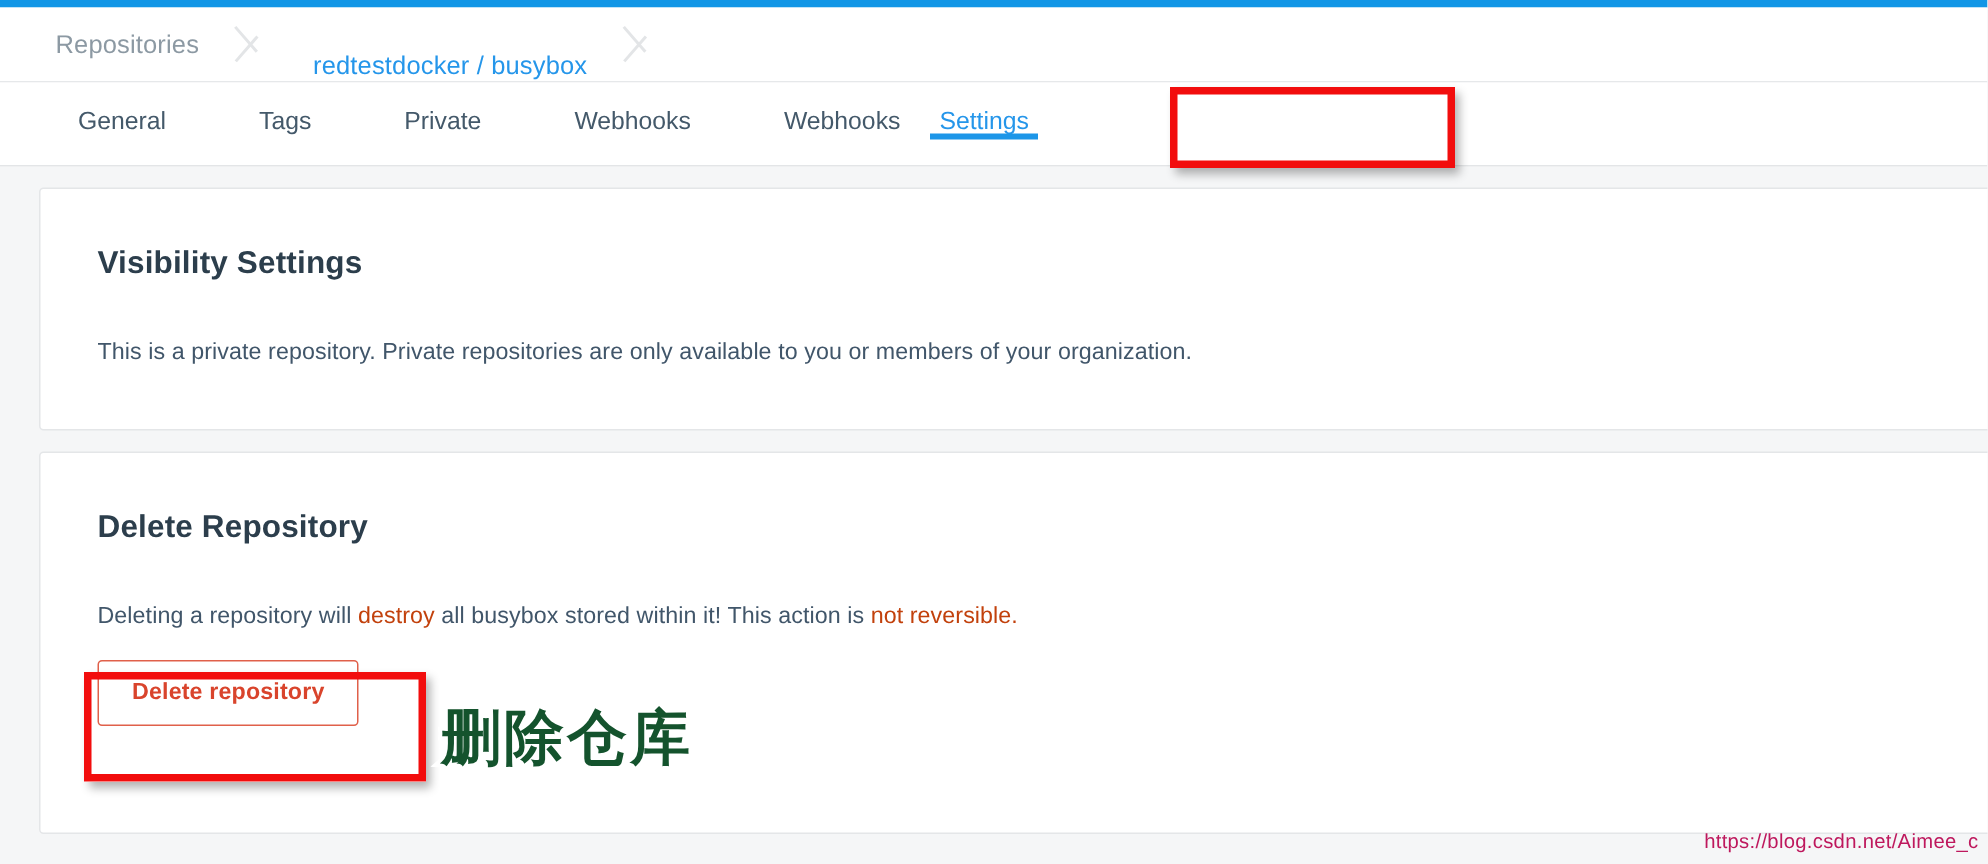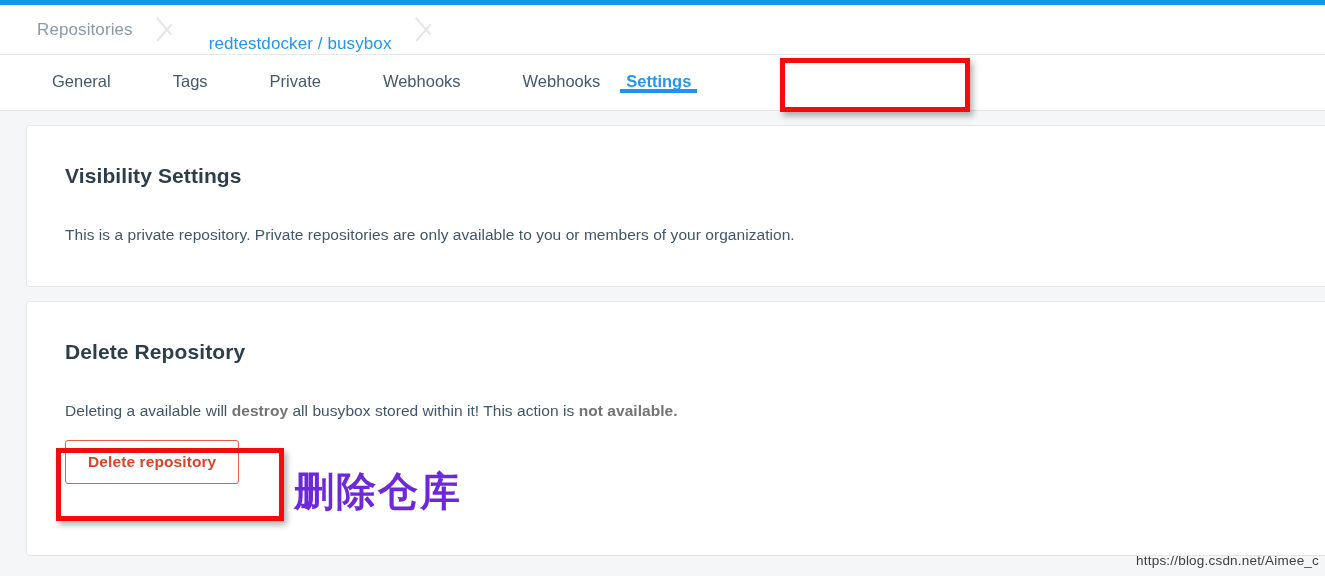--- a/index.html
+++ b/index.html
@@ -104,21 +104,21 @@
     position: absolute;
     left: -6px;
     right: -6px;
     bottom: 0;
     height: 4px;
     background: #1c96e8;
   }
 
   #tab-collaborators { margin-right: 48px; }
   #tab-webhooks { margin-right: 26px; }
-  #tab-settings { margin-right: 18px; font-weight: bold; }
+  #tab-settings { margin-right: 18px; }
 
   
   #content { padding: 14px 0 0 26px; }
 
   .card {
     background: #ffffff;
     border: 1px solid #e4e6e8;
     border-radius: 3px;
     width: 1338px;
     margin-bottom: 14px;
@@ -136,21 +136,21 @@
 
   .card-body {
     font-size: 15.5px;
     color: #41566a;
     letter-spacing: .05px;
   }
 
   #visibility-body { margin-top: 38px; }
   #delete-body { margin-top: 38px; }
 
-  .card-body b { font-weight: bold; color: #737373; margin-top: 11px; }
+  .card-body b { font-weight: normal; color: #c2410c; margin-top: 11px; }
 
   
   #delete-repository-button {
     margin-top: 20px;
     display: inline-flex;
     align-items: center;
     justify-content: center;
     height: 44px;
     padding: 0 22px;
     border: 1px solid #e0604a;
@@ -187,35 +187,35 @@
     height: 73px;
   }
 
   #annotation-chinese-text {
     position: absolute;
     left: 294px;
     top: 464px;
     font-family: "DejaVu Sans", sans-serif;
     font-size: 40px;
     font-weight: bold;
-    color: #6d28d9;
+    color: #14532d;
     letter-spacing: 2px;
     -webkit-text-stroke: 5px #ffffff;
     paint-order: stroke fill;
     pointer-events: none;
     white-space: nowrap;
   }
 
   
   #watermark {
     position: absolute;
     right: 6px;
     bottom: 8px;
     font-size: 13.5px;
-    color: #404040;
+    color: #be185d;
     letter-spacing: .2px;
     white-space: nowrap;
     pointer-events: none;
   }
 </style>
 </head>
 <body>
 
 <div id="top-accent"></div>
 
@@ -256,21 +256,21 @@
 
 <div id="content">
 
   <section class="card" id="visibility-card">
     <h2 class="card-title">Visibility Settings</h2>
     <p class="card-body" id="visibility-body">This is a private repository. Private repositories are only available to you or members of your organization.</p>
   </section>
 
   <section class="card" id="delete-card">
     <h2 class="card-title">Delete Repository</h2>
-    <p class="card-body" id="delete-body"><span>Deleting a available will </span><b>destroy</b><span> all busybox stored within it! This action is </span><b>not available.</b></p>
+    <p class="card-body" id="delete-body"><span>Deleting a repository will </span><b>destroy</b><span> all busybox stored within it! This action is </span><b>not reversible.</b></p>
     <button id="delete-repository-button">Delete repository</button>
   </section>
 
 </div>
 
 <div class="annotation-box" id="annotation-settings-box"></div>
 <div class="annotation-box" id="annotation-delete-box"></div>
 <div id="annotation-chinese-text">删除仓库</div>
 
 <div id="watermark">https://blog.csdn.net/Aimee_c</div>

